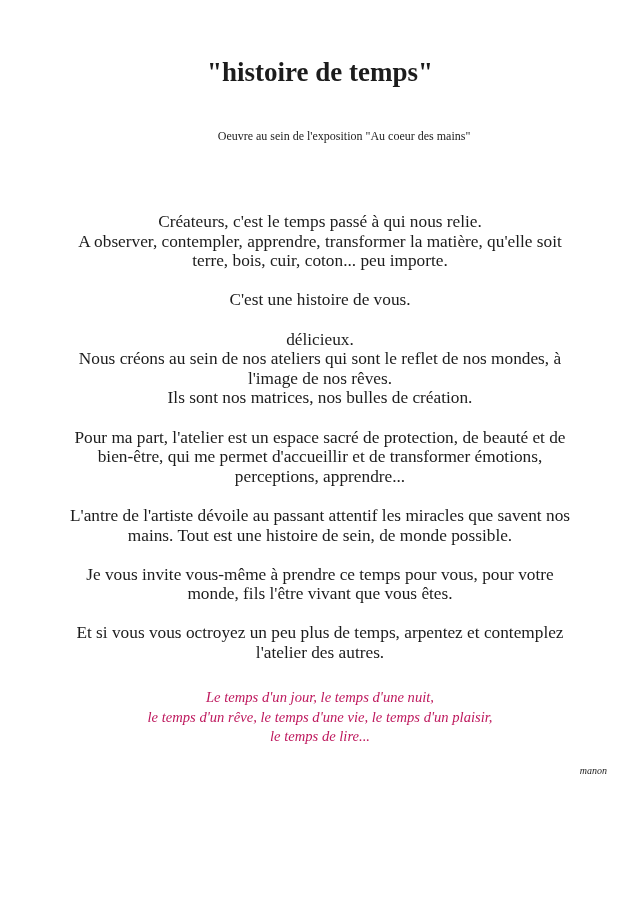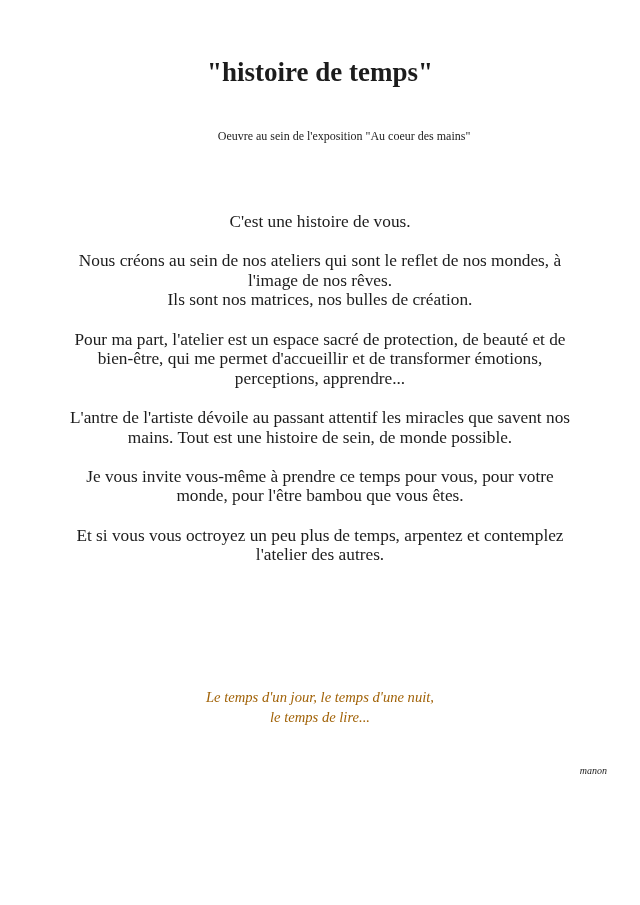--- a/index.html
+++ b/index.html
@@ -4,61 +4,68 @@
 <style>
   html, body { margin: 0; padding: 0; background: #ffffff; }
   body { width: 640px; height: 905px; position: relative; overflow: hidden; color: #1a1a1a; font-family: "DejaVu Serif", serif; }
   .page { position: absolute; left: 0; top: 0; width: 640px; height: 905px; }
   .title { position: absolute; top: 56px; left: 0; width: 640px; text-align: center; font-family: "Liberation Serif", serif; font-weight: bold; font-size: 27px; line-height: 32px; color: #1c1c1c; }
   .subtitle { position: absolute; top: 129px; left: 0; width: 640px; text-align: center; font-family: "Liberation Serif", serif; font-size: 12px; line-height: 15px; color: #222; padding-left: 24px; }
   .subtitle div { white-space: nowrap; }
   .body { position: absolute; top: 212px; left: 50px; width: 540px; text-align: center; font-family: "Liberation Serif", serif; font-size: 17.3px; line-height: 19.6px; color: #1c1c1c; }
   .para { margin: 0 0 19.6px 0; }
   .para div { white-space: nowrap; }
-  .poem { position: absolute; top: 688px; left: 50px; width: 540px; text-align: center; font-family: "Liberation Serif", serif; font-style: italic; font-size: 14.6px; line-height: 19.5px; color: #a16207; }
+  .poem { position: absolute; top: 688px; left: 50px; width: 540px; text-align: center; font-family: "Liberation Serif", serif; font-style: italic; font-size: 14.6px; line-height: 19.5px; color: #be185d; }
   .poem div { white-space: nowrap; }
   .signature { position: absolute; top: 765px; right: 33px; font-family: "Liberation Serif", serif; font-style: italic; font-size: 10px; color: #1c1c1c; }
 </style>
 </head>
 <body>
 
 <div class="page">
   <div class="title">"histoire de temps"</div>
 
   <div class="subtitle">
     <div>Oeuvre au sein de l'exposition "Au coeur des mains"</div>
   </div>
 
   <div class="body">
     <div class="para">
+      <div>Créateurs, c'est le temps passé à qui nous relie.</div>
+      <div>A observer, contempler, apprendre, transformer la matière, qu'elle soit</div>
+      <div>terre, bois, cuir, coton... peu importe.</div>
+    </div>
+    <div class="para">
       <div>C'est une histoire de vous.</div>
     </div>
     <div class="para">
+      <div>délicieux.</div>
       <div>Nous créons au sein de nos ateliers qui sont le reflet de nos mondes, à</div>
       <div>l'image de nos rêves.</div>
       <div>Ils sont nos matrices, nos bulles de création.</div>
     </div>
     <div class="para">
       <div>Pour ma part, l'atelier est un espace sacré de protection, de beauté et de</div>
       <div>bien-être, qui me permet d'accueillir et de transformer émotions,</div>
       <div>perceptions, apprendre...</div>
     </div>
     <div class="para">
       <div>L'antre de l'artiste dévoile au passant attentif les miracles que savent nos</div>
       <div>mains. Tout est une histoire de sein, de monde possible.</div>
     </div>
     <div class="para">
       <div>Je vous invite vous-même à prendre ce temps pour vous, pour votre</div>
-      <div>monde, pour l'être bambou que vous êtes.</div>
+      <div>monde, fils l'être vivant que vous êtes.</div>
     </div>
     <div class="para">
       <div>Et si vous vous octroyez un peu plus de temps, arpentez et contemplez</div>
       <div>l'atelier des autres.</div>
     </div>
   </div>
 
   <div class="poem">
     <div>Le temps d'un jour, le temps d'une nuit,</div>
+    <div>le temps d'un rêve, le temps d'une vie, le temps d'un plaisir,</div>
     <div>le temps de lire...</div>
   </div>
 
   <div class="signature">manon</div>
 </div>
 
 </body></html>

